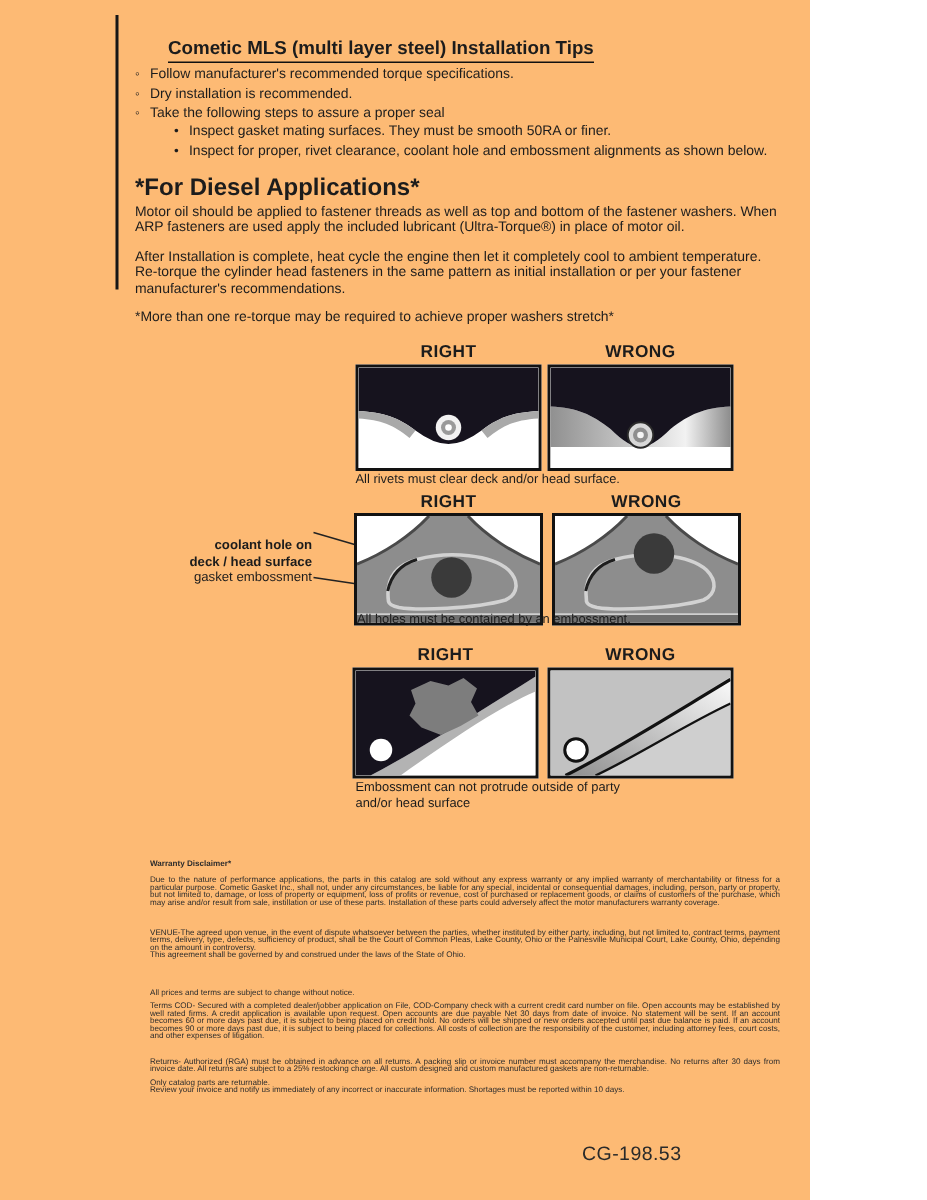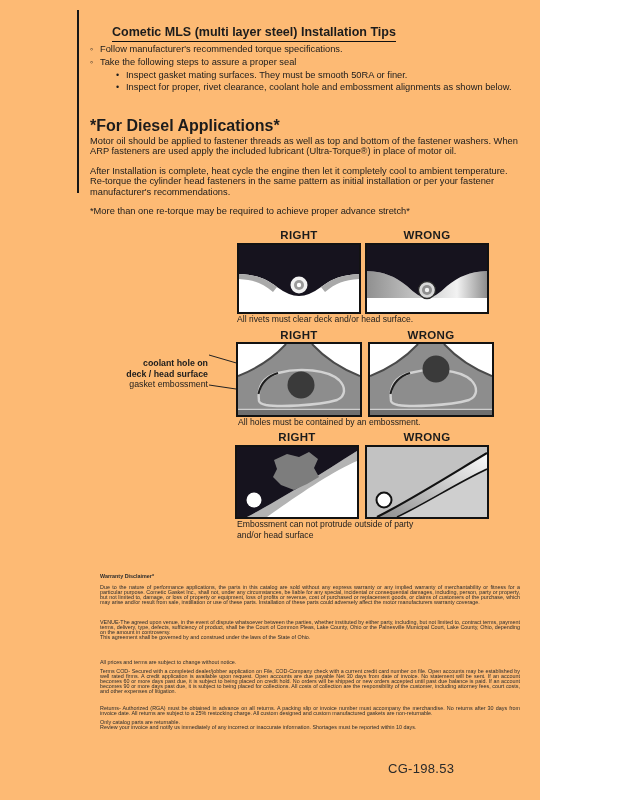--- a/index.html
+++ b/index.html
@@ -32,21 +32,21 @@
   .r1label-r{left:237px;top:229px;width:124px;}
   .r1label-w{left:365px;top:229px;width:124px;}
   .r1box-r{left:237px;top:243px;width:120px;height:67px;}
   .r1box-w{left:365px;top:243px;width:120px;height:67px;}
   .r1cap{left:237px;top:314px;width:260px;}
 
   .r2label-r{left:236px;top:329px;width:126px;}
   .r2label-w{left:368px;top:329px;width:126px;}
   .r2box-r{left:236px;top:342px;width:122px;height:71px;}
   .r2box-w{left:368px;top:342px;width:122px;height:71px;}
-  .r2cap{left:238px;top:417px;width:252px;}
+  .r2cap{left:238px;top:407px;width:252px;}
   .ann{left:90px;width:118px;text-align:right;font-size:8.8px;line-height:10.8px;white-space:pre-line;}
   .ann1{top:358px;font-weight:bold;} .ann2{top:379px;}
   .leaders{left:205px;top:345px;width:100px;height:55px;}
 
   .r3label-r{left:235px;top:431px;width:124px;}
   .r3label-w{left:365px;top:431px;width:124px;}
   .r3box-r{left:235px;top:445px;width:120px;height:70px;}
   .r3box-w{left:365px;top:445px;width:120px;height:70px;}
   .r3cap{left:237px;top:519px;width:260px;}
 
@@ -62,29 +62,30 @@
 <body>
 
 <div class="page">
 
   <div class="abs edge-line"></div>
 
   <div class="abs title">Cometic MLS (multi layer steel) Installation Tips</div>
 
   <div class="abs bullets">
     <div class="b">Follow manufacturer's recommended torque specifications.</div>
+    <div class="b">Dry installation is recommended.</div>
     <div class="b">Take the following steps to assure a proper seal</div>
     <div class="b sub">Inspect gasket mating surfaces.  They must be smooth 50RA or finer.</div>
     <div class="b sub">Inspect for proper, rivet clearance, coolant hole and embossment alignments as shown below.</div>
   </div>
 
   <div class="abs h2 diesel-h">*For Diesel Applications*</div>
   <div class="abs para p1">Motor oil should be applied to fastener threads as well as top and bottom of the fastener washers. When ARP fasteners are used apply the included lubricant (Ultra-Torque®) in place of motor oil.</div>
   <div class="abs para p2">After Installation is complete, heat cycle the engine then let it completely cool to ambient temperature. Re-torque the cylinder head fasteners in the same pattern as initial installation or per your fastener manufacturer's recommendations.</div>
-  <div class="abs para p3">*More than one re-torque may be required to achieve proper advance stretch*</div>
+  <div class="abs para p3">*More than one re-torque may be required to achieve proper washers stretch*</div>
 
   <div class="abs figlabel r1label-r">RIGHT</div>
   <div class="abs figlabel r1label-w">WRONG</div>
 
   <div class="abs figbox r1box-r">
     <svg width="120" height="67" viewBox="0 0 120 67">
       <rect width="120" height="67" fill="#ffffff"></rect>
       <path d="M0 0 H120 V29 C103 30 94 33 82 42 Q70 51 60 51 Q50 51 38 42 C26 33 17 30 0 29 Z" fill="#16131e"></path>
       <path d="M0 29 C17 30 26 33 38 42 L34 47 C23 38 15 35 0 34 Z" fill="#a9a9a9"></path>
       <path d="M120 29 C103 30 94 33 82 42 L86 47 C97 38 105 35 120 34 Z" fill="#a9a9a9"></path>

